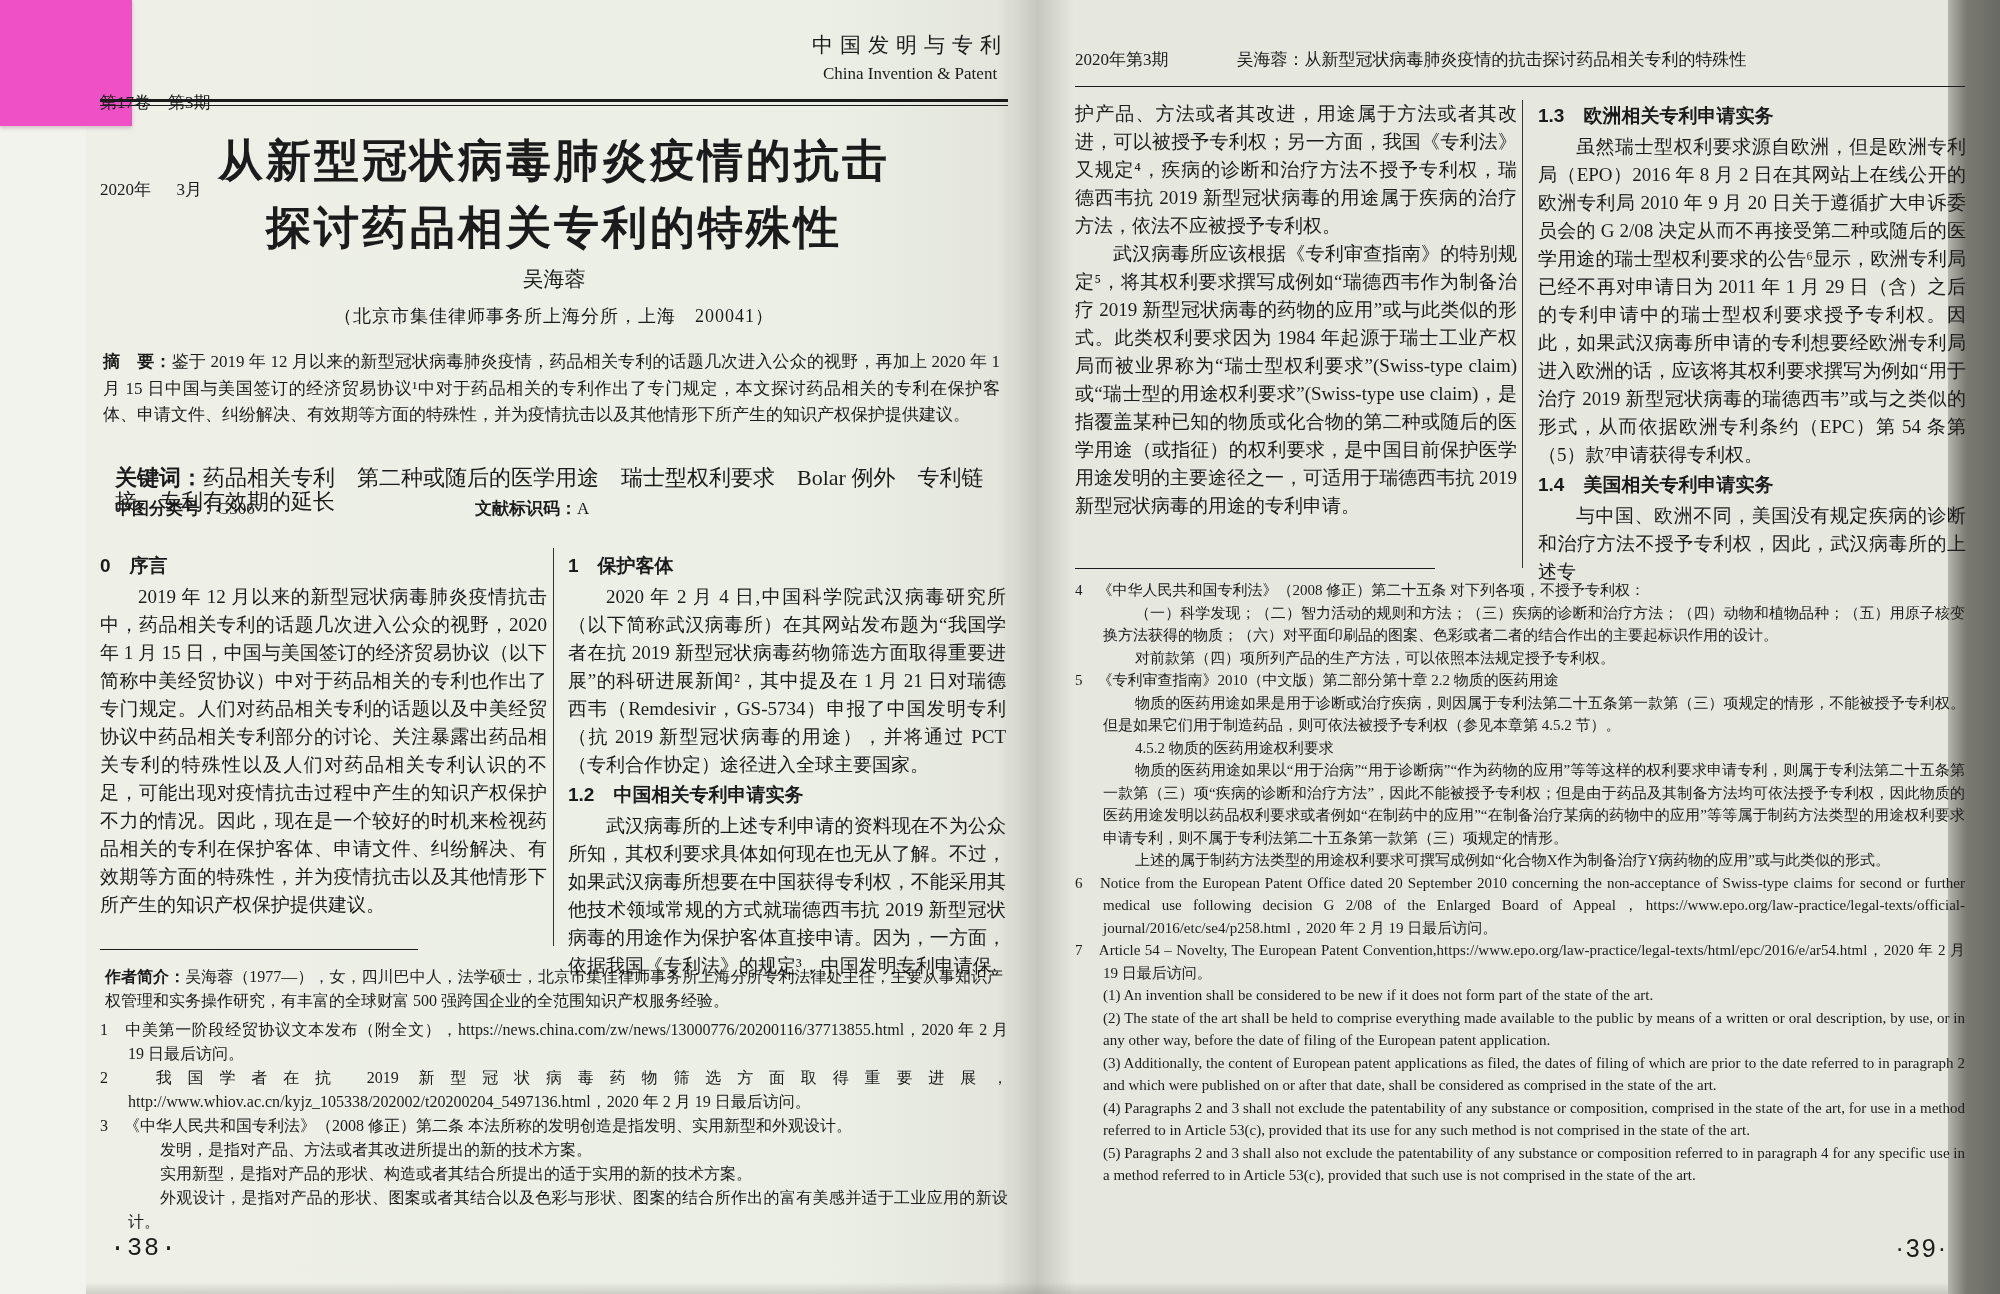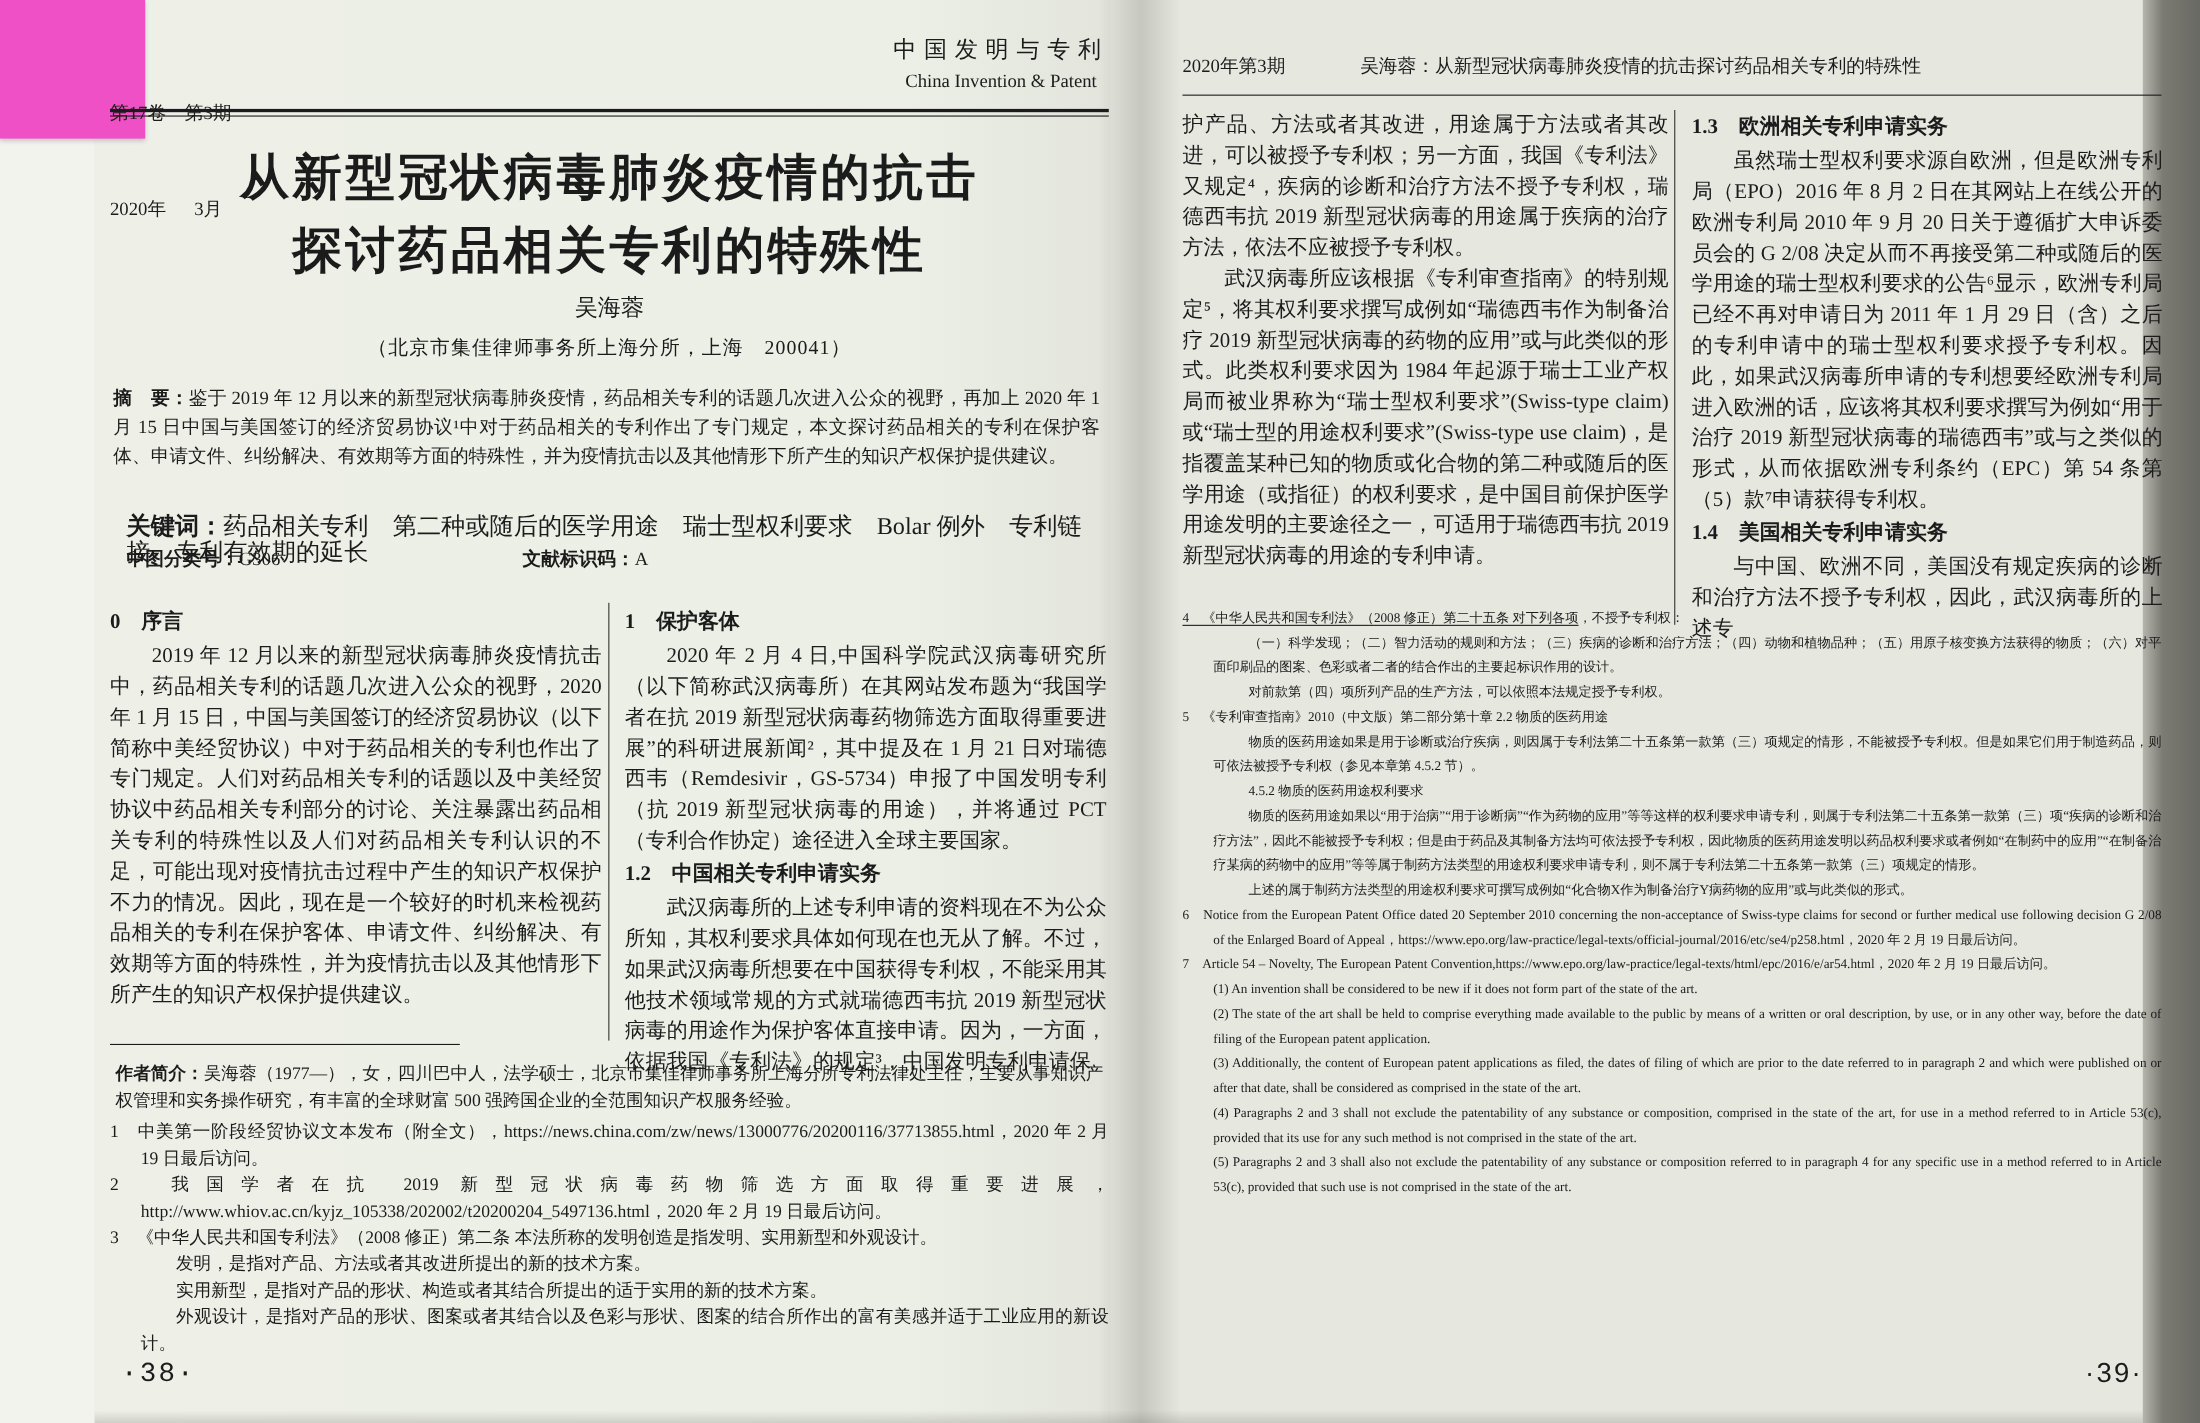--- a/index.html
+++ b/index.html
@@ -42,21 +42,21 @@
   .lp-abstract .lbl{font-family:"Liberation Sans",sans-serif;font-weight:bold;}
   .lp-keywords{position:absolute;left:115px;top:466px;width:890px;font-size:22px;line-height:24px;}
   .lp-keywords .lbl{font-family:"Liberation Sans",sans-serif;font-weight:bold;}
   .lp-clc{position:absolute;left:115px;top:497px;width:890px;font-size:17px;line-height:24px;}
   .lp-clc .item2{display:inline-block;margin-left:216px;}
   .lp-clc .lbl{font-family:"Liberation Sans",sans-serif;font-weight:bold;}
 
   .lp-coldiv{position:absolute;left:553px;top:548px;height:398px;width:0;border-left:1.5px solid #333;}
   .col{font-size:19px;line-height:28px;}
   .col p{margin:0;text-indent:2em;}
-  .col .h{font-family:Liberation Serif, serif;font-weight:bold;font-size:19px;text-indent:0;margin:0;padding:2px 0 3px 0;}
+  .col .h{font-family:Liberation Sans, sans-serif;font-weight:bold;font-size:19px;text-indent:0;margin:0;padding:2px 0 3px 0;}
   .lp-col-left{position:absolute;left:100px;top:550px;width:447px;}
   .lp-col-right{position:absolute;left:568px;top:550px;width:438px;}
 
   .lp-fnrule{position:absolute;left:100px;top:949px;width:318px;border-top:1.5px solid #1b1b1b;}
   .lp-footnotes{position:absolute;left:100px;top:960px;width:908px;font-size:16px;line-height:24px;}
   .lp-footnotes .bio .lbl{font-family:"Liberation Sans",sans-serif;font-weight:bold;}
   .fn{padding-left:28px;text-indent:-28px;margin:0;}
   .fn-sub{padding-left:60px;text-indent:0;margin:0;}
   .fn-sub-wrap{padding-left:28px;text-indent:32px;margin:0;}
   .fn-en{padding-left:28px;text-indent:0;margin:0;}
@@ -68,21 +68,21 @@
   .rp-header .issue{white-space:pre;}
   .rp-header .running{margin-left:68px;}
   .rp-rule{position:absolute;left:1075px;top:86px;width:890px;border-top:1.5px solid #1b1b1b;}
 
   .rp-col-left{position:absolute;left:1075px;top:100px;width:442px;}
   .rp-col-left p.noindent{text-indent:0;}
   .rp-coldiv{position:absolute;left:1522px;top:100px;height:468px;width:0;border-left:1.5px solid #333;}
   .rp-col-right{position:absolute;left:1538px;top:100px;width:428px;}
 
   .rp-fnrule{position:absolute;left:1075px;top:568px;width:360px;border-top:1.5px solid #1b1b1b;}
-  .rp-footnotes{position:absolute;left:1075px;top:550px;width:890px;font-size:12px;line-height:22.5px;}
+  .rp-footnotes{position:absolute;left:1075px;top:579px;width:890px;font-size:15px;line-height:22.5px;}
 
   .rp-pagenum{position:absolute;left:1790px;top:1234px;width:158px;text-align:right;font-size:25px;font-family:"Liberation Sans",sans-serif;letter-spacing:2px;}
 </style>
 </head>
 <body>
 
 <div class="scan">
 
   <div class="left-margin"></div>
   <div class="sheet-left"></div>

